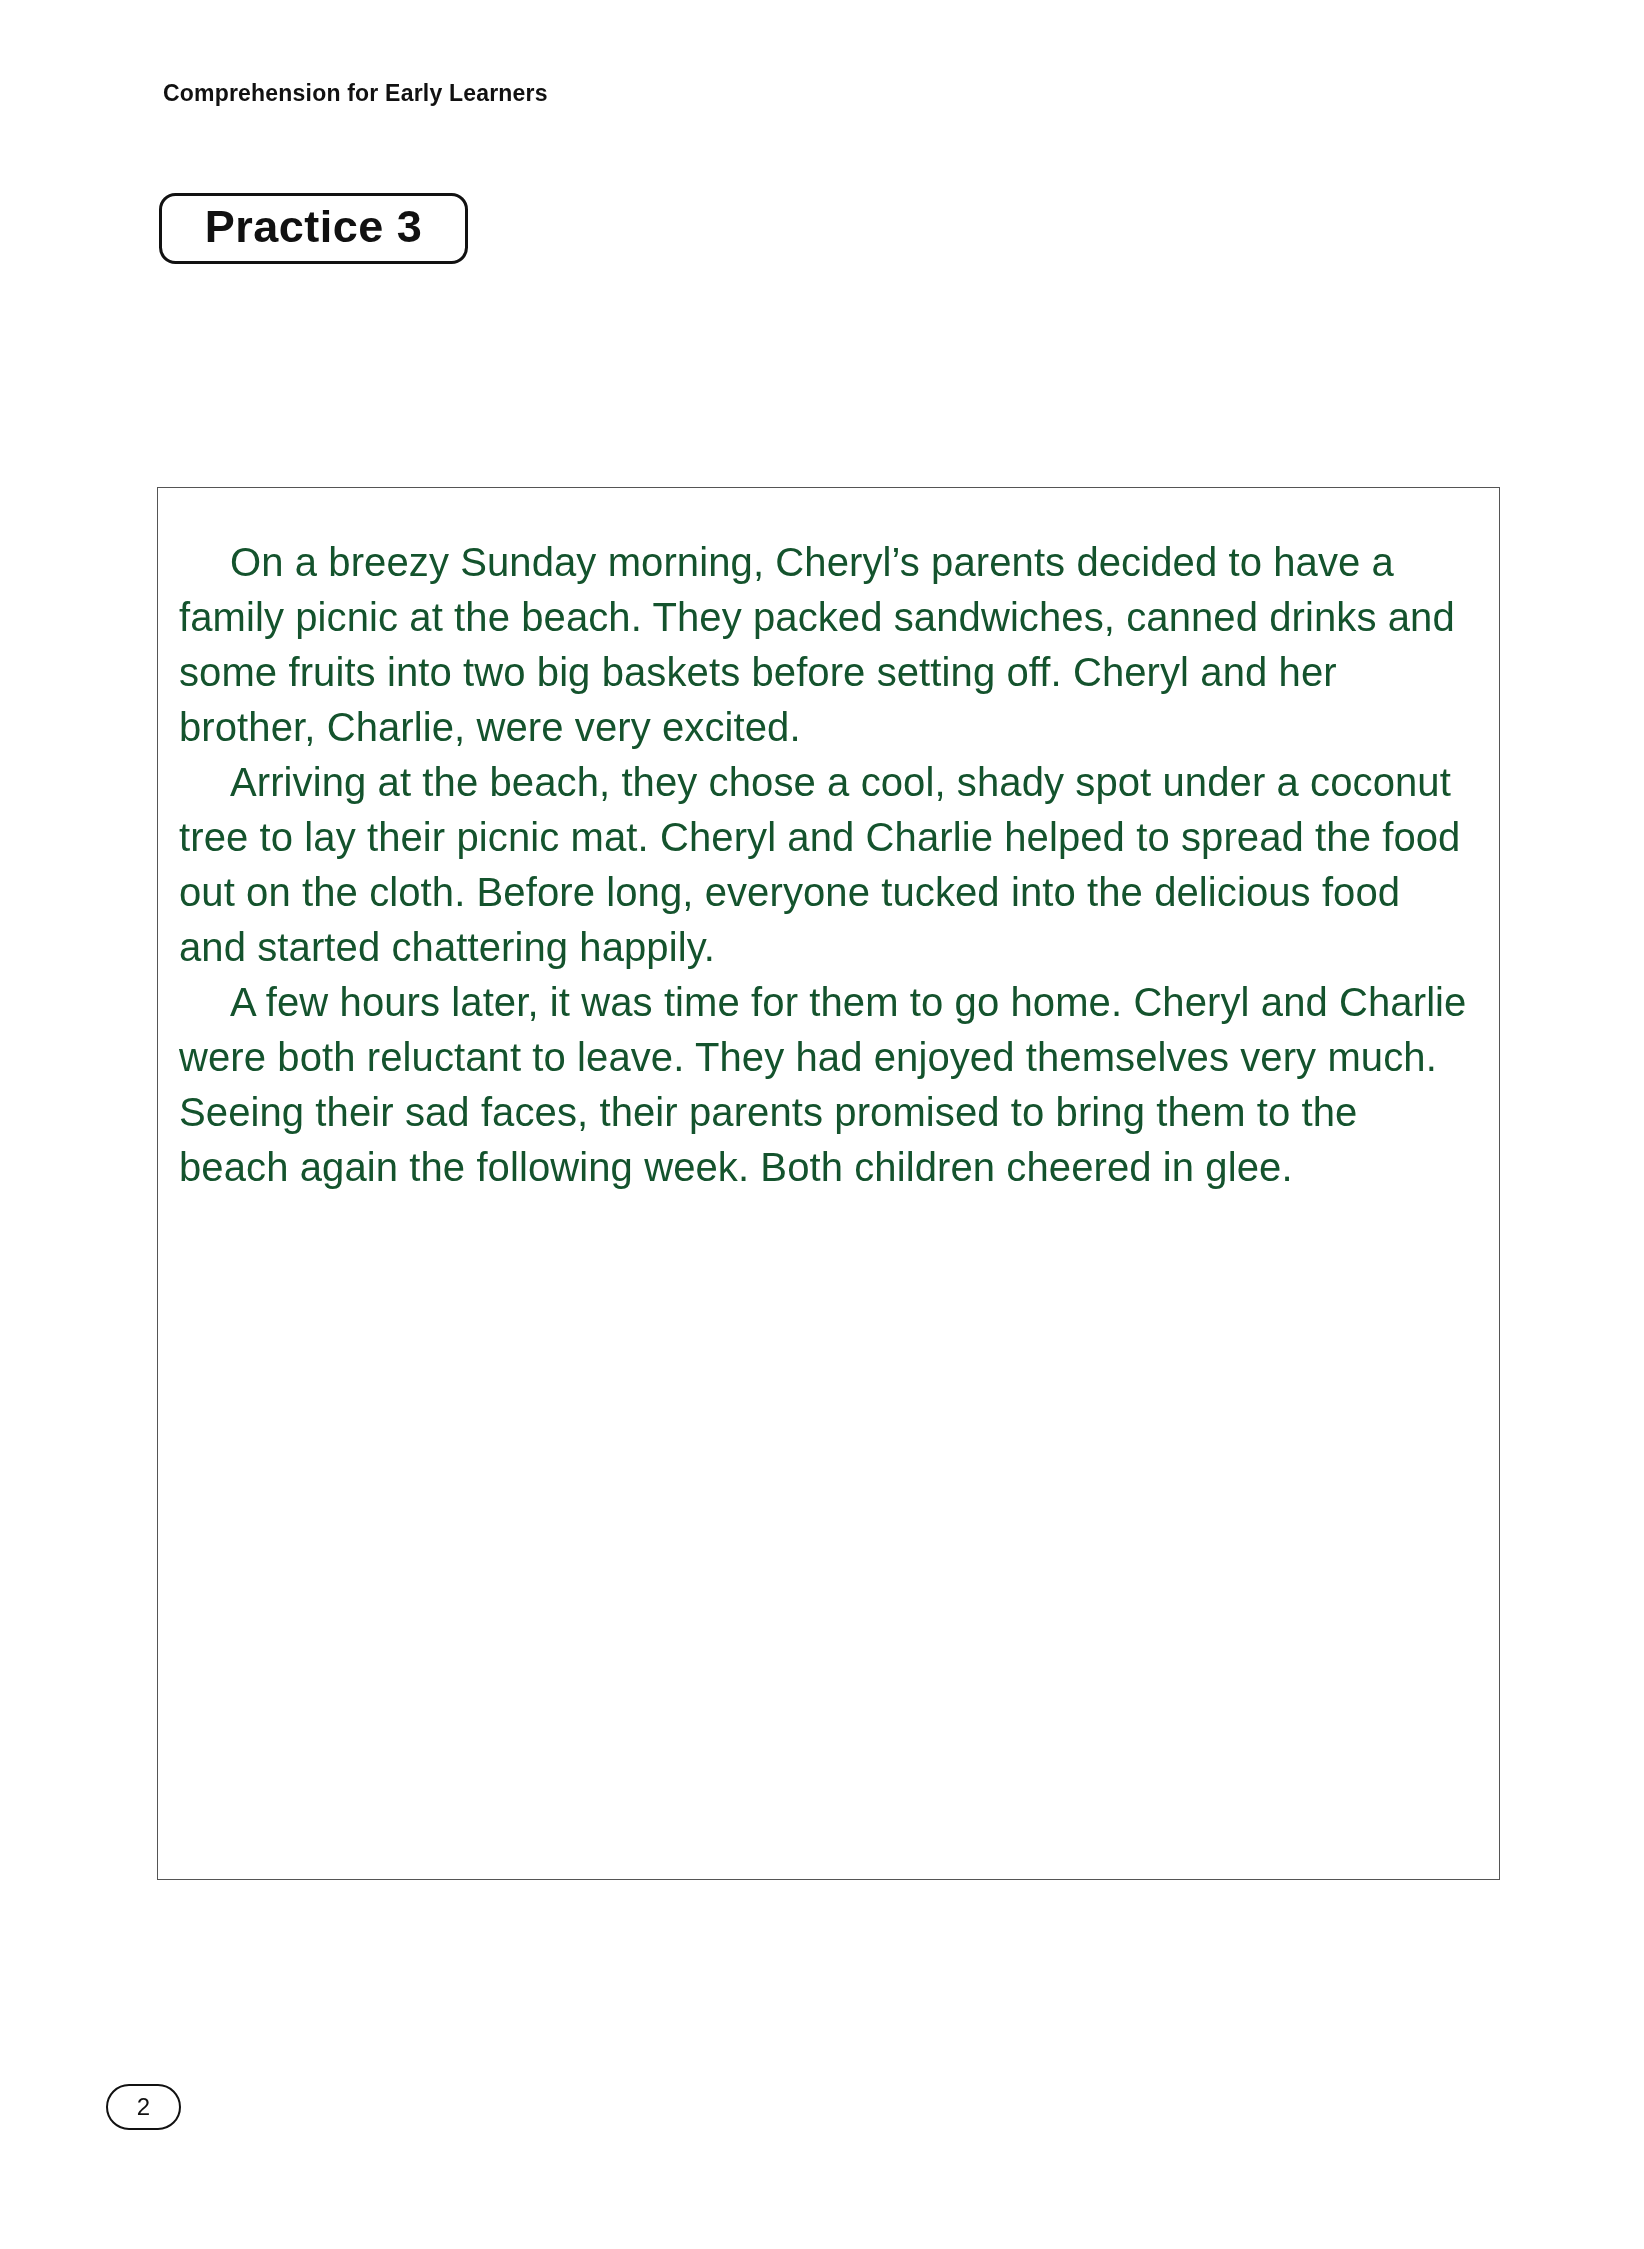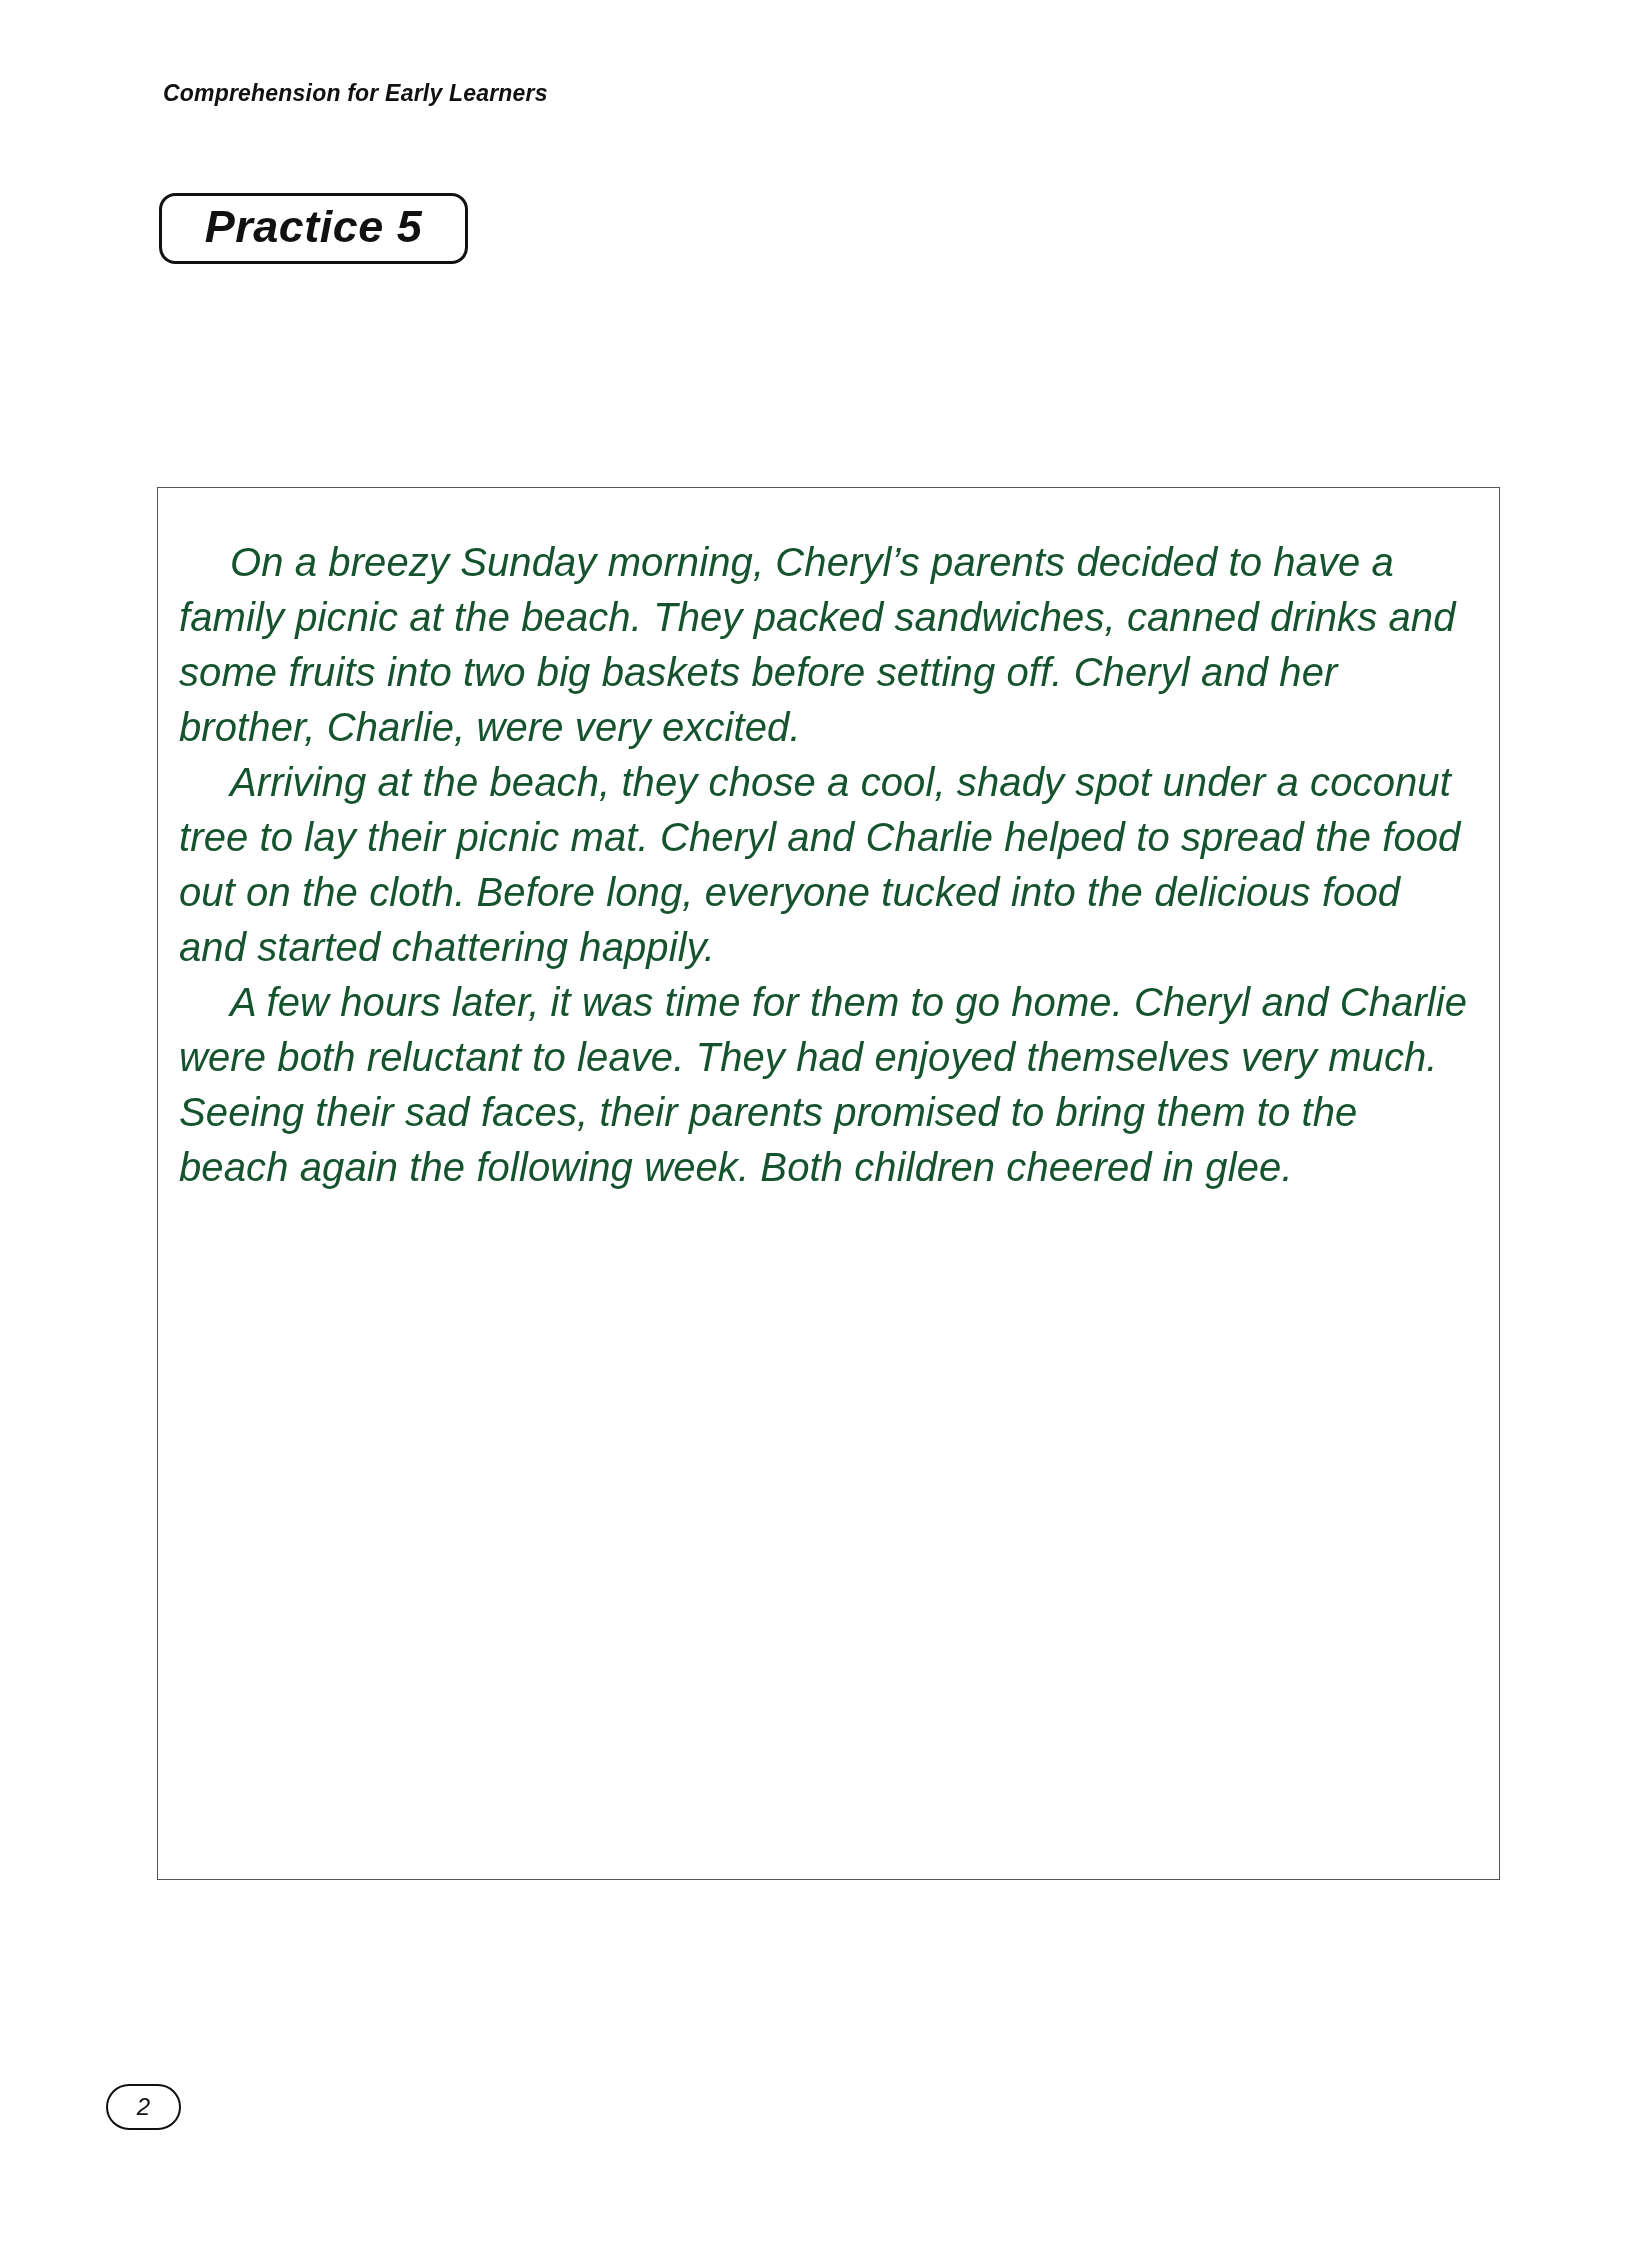--- a/index.html
+++ b/index.html
@@ -15,21 +15,20 @@
     position: relative;
     overflow: hidden;
   }
   .page {
     position: absolute;
     left: 0;
     top: 0;
     width: 1645px;
     height: 1629px;
     box-sizing: border-box;
-    font-style: italic;
   }
   .header-title {
     position: absolute;
     left: 163px;
     top: 80px;
     font-size: 23px;
     font-weight: bold;
     letter-spacing: 0.2px;
     color: #111111;
   }
@@ -109,21 +108,21 @@
   }
 </style>
 </head>
 <body>
 
 <div class="page">
 
   <div class="header-title">Comprehension for Early Learners</div>
 
   <div class="practice-badge">
-    <span>Practice 5</span>
+    <span>Practice 3</span>
   </div>
 
 
   <div class="passage-box"></div>
 
   <div class="passage-inner">
     <p class="passage-para">On a breezy Sunday morning, Cheryl’s parents decided to have a family picnic at the beach. They packed sandwiches, canned drinks and some fruits into two big baskets before setting off. Cheryl and her brother, Charlie, were very excited.</p>
     <p class="passage-para">Arriving at the beach, they chose a cool, shady spot under a coconut tree to lay their picnic mat. Cheryl and Charlie helped to spread the food out on the cloth. Before long, everyone tucked into the delicious food and started chattering happily.</p>
     <p class="passage-para">A few hours later, it was time for them to go home. Cheryl and Charlie were both reluctant to leave. They had enjoyed themselves very much. Seeing their sad faces, their parents promised to bring them to the beach again the following week. Both children cheered in glee.</p>
   </div>

